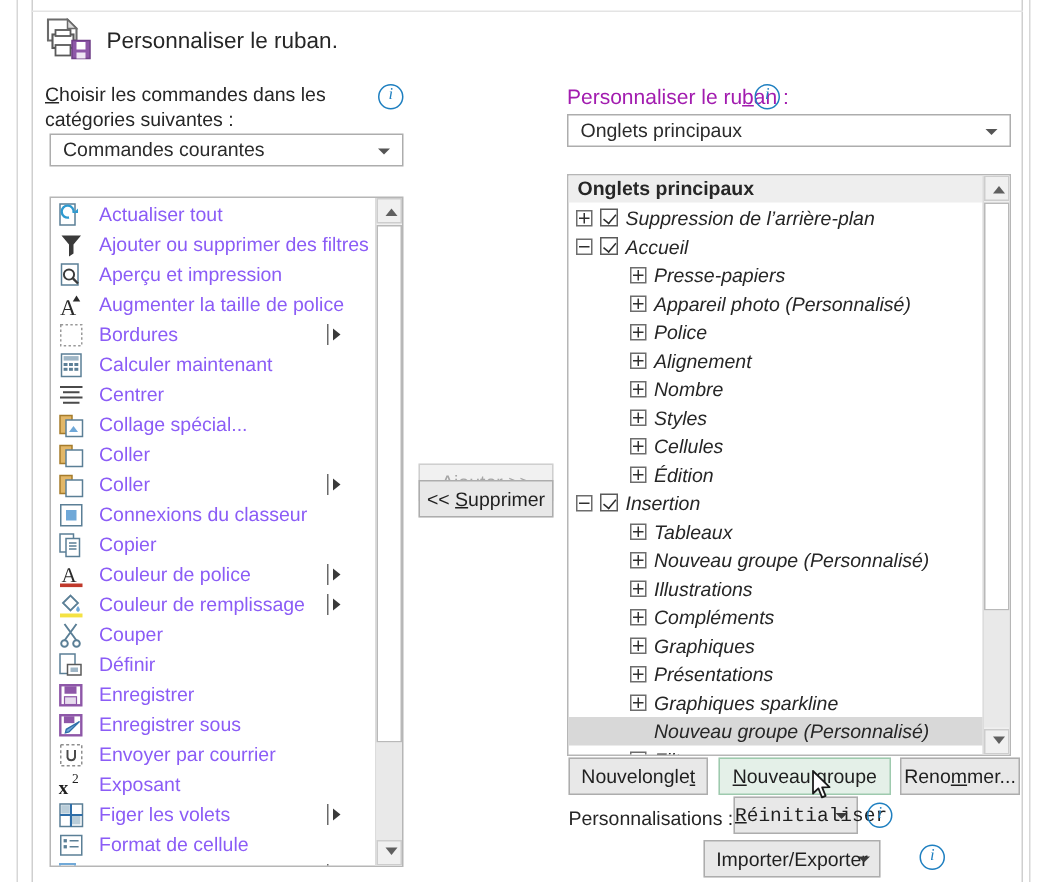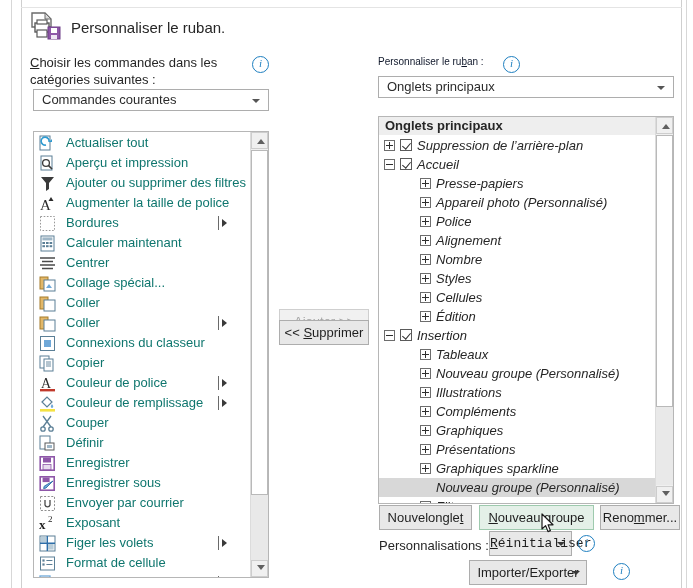--- a/index.html
+++ b/index.html
@@ -35,21 +35,21 @@
   .combo{position:absolute;box-sizing:border-box;border:1px solid #adadad;background:#fff;
     height:22px;line-height:20px;font-size:13px;color:#2b2b2b;padding-left:8px;}
   .combo .cbx-arrow{position:absolute;right:8px;top:9px;width:0;height:0;
     border-left:4px solid transparent;border-right:4px solid transparent;border-top:4px solid #555;}
   #cmd-combo{left:33px;top:89px;width:236px;}
 
   .listbox{position:absolute;box-sizing:border-box;border:1px solid #b6b6b6;background:#fff;overflow:hidden;}
   #left-list{left:33px;top:131px;width:236px;height:447px;}
 
   .lrow{position:relative;height:20px;line-height:20px;padding-left:32px;font-size:13px;
-    color:#0f766e;white-space:nowrap;}
+    color:#8b5cf6;white-space:nowrap;}
   .lrow .ico{position:absolute;left:5px;top:2px;width:17px;height:17px;}
   .lrow .sub{position:absolute;right:25px;top:6px;width:0;height:0;
     border-top:4px solid transparent;border-bottom:4px solid transparent;border-left:5px solid #3a3a3a;}
   .lrow .subdiv{position:absolute;right:33px;top:3px;width:1px;height:14px;background:#6a6a6a;}
 
   
   .g{position:absolute;left:0;top:0;width:17px;height:17px;box-sizing:border-box;}
 
   
   .sb{position:absolute;width:17px;background:#f0f0f0;border-left:1px solid #dcdcdc;}
@@ -67,21 +67,21 @@
 
   
   .btn{position:absolute;box-sizing:border-box;border:1px solid #adadad;background:#e8e8e8;
     font-size:13px;color:#1f1f1f;text-align:center;height:25px;line-height:23px;white-space:nowrap;}
   .btn.disabled{color:#a6a6a6;border-color:#cfcfcf;background:#f1f1f1;}
   .btn u{text-decoration:underline;}
   #btn-add{left:279px;top:309px;width:90px;}
   #btn-remove{left:279px;top:320px;width:90px;}
 
   
-  .lbl-custom{position:absolute;left:378px;top:56px;font-size:10px;color:#0f172a;white-space:nowrap;}
+  .lbl-custom{position:absolute;left:378px;top:56px;font-size:14px;color:#a21caf;white-space:nowrap;}
   .info2{position:absolute;left:503px;top:56px;}
   #rib-combo{left:378px;top:76px;width:296px;}
 
   #tree{left:378px;top:116px;width:296px;height:388px;}
   .trow{position:relative;height:19px;line-height:19px;font-size:13px;color:#262626;white-space:nowrap;}
   .trow.hdrrow{font-weight:bold;background:#eeeeee;padding-left:6px;line-height:18px;height:18px;}
   .trow.sel{background:#d8d8d8;}
   .exp{position:absolute;width:11px;height:11px;box-sizing:border-box;border:1px solid #6d6d6d;
     background:#fff;top:4px;}
   .exp::before{content:"";position:absolute;left:1px;top:4px;width:7px;height:1px;background:#2f2f2f;}
@@ -155,30 +155,30 @@
     <div id="left-rows" style="position:absolute;left:0;top:1px;width:218px;">
         <div class="lrow"><span class="ico">
             <svg class="g" width="17" height="17" viewBox="0 0 17 17">
               <rect x="1" y="1" width="10" height="14" fill="#fff" stroke="#5b7f96"></rect>
               <path d="M7 10 a4 4 0 1 1 3-3" fill="none" stroke="#2e9ad0" stroke-width="1.6"></path>
               <path d="M13 4 l-3 3 h3z" fill="#2e9ad0"></path>
             </svg>
           </span><span>Actualiser tout</span></div>
         <div class="lrow"><span class="ico">
             <svg class="g" width="17" height="17" viewBox="0 0 17 17">
+              <path d="M2 2 h13 l-5 6 v6 l-3 2 v-8 z" fill="#3a3a3a"></path>
+            </svg>
+          </span><span>Ajouter ou supprimer des filtres</span></div>
+        <div class="lrow"><span class="ico">
+            <svg class="g" width="17" height="17" viewBox="0 0 17 17">
               <rect x="2" y="1" width="11" height="14" fill="#fff" stroke="#5b7f96"></rect>
               <circle cx="7" cy="8" r="3.4" fill="none" stroke="#3a3a3a" stroke-width="1.3"></circle>
               <path d="M9.6 10.6 L13 14" stroke="#3a3a3a" stroke-width="1.6"></path>
             </svg>
           </span><span>Aperçu et impression</span></div>
-        <div class="lrow"><span class="ico">
-            <svg class="g" width="17" height="17" viewBox="0 0 17 17">
-              <path d="M2 2 h13 l-5 6 v6 l-3 2 v-8 z" fill="#3a3a3a"></path>
-            </svg>
-          </span><span>Ajouter ou supprimer des filtres</span></div>
         <div class="lrow"><span class="ico">
             <svg class="g" width="17" height="17" viewBox="0 0 17 17">
               <text x="1" y="15" font-family="Liberation Serif,serif" font-size="15" fill="#2b2b2b">A</text>
               <path d="M12 2 l2.5 4 h-5z" fill="#2b2b2b"></path>
             </svg>
           </span><span>Augmenter la taille de police</span></div>
         <div class="lrow"><span class="ico">
             <svg class="g" width="17" height="17" viewBox="0 0 17 17">
               <rect x="1.5" y="1.5" width="14" height="14" fill="none" stroke="#999" stroke-width="1" stroke-dasharray="1.6 1.6"></rect>
             </svg>

